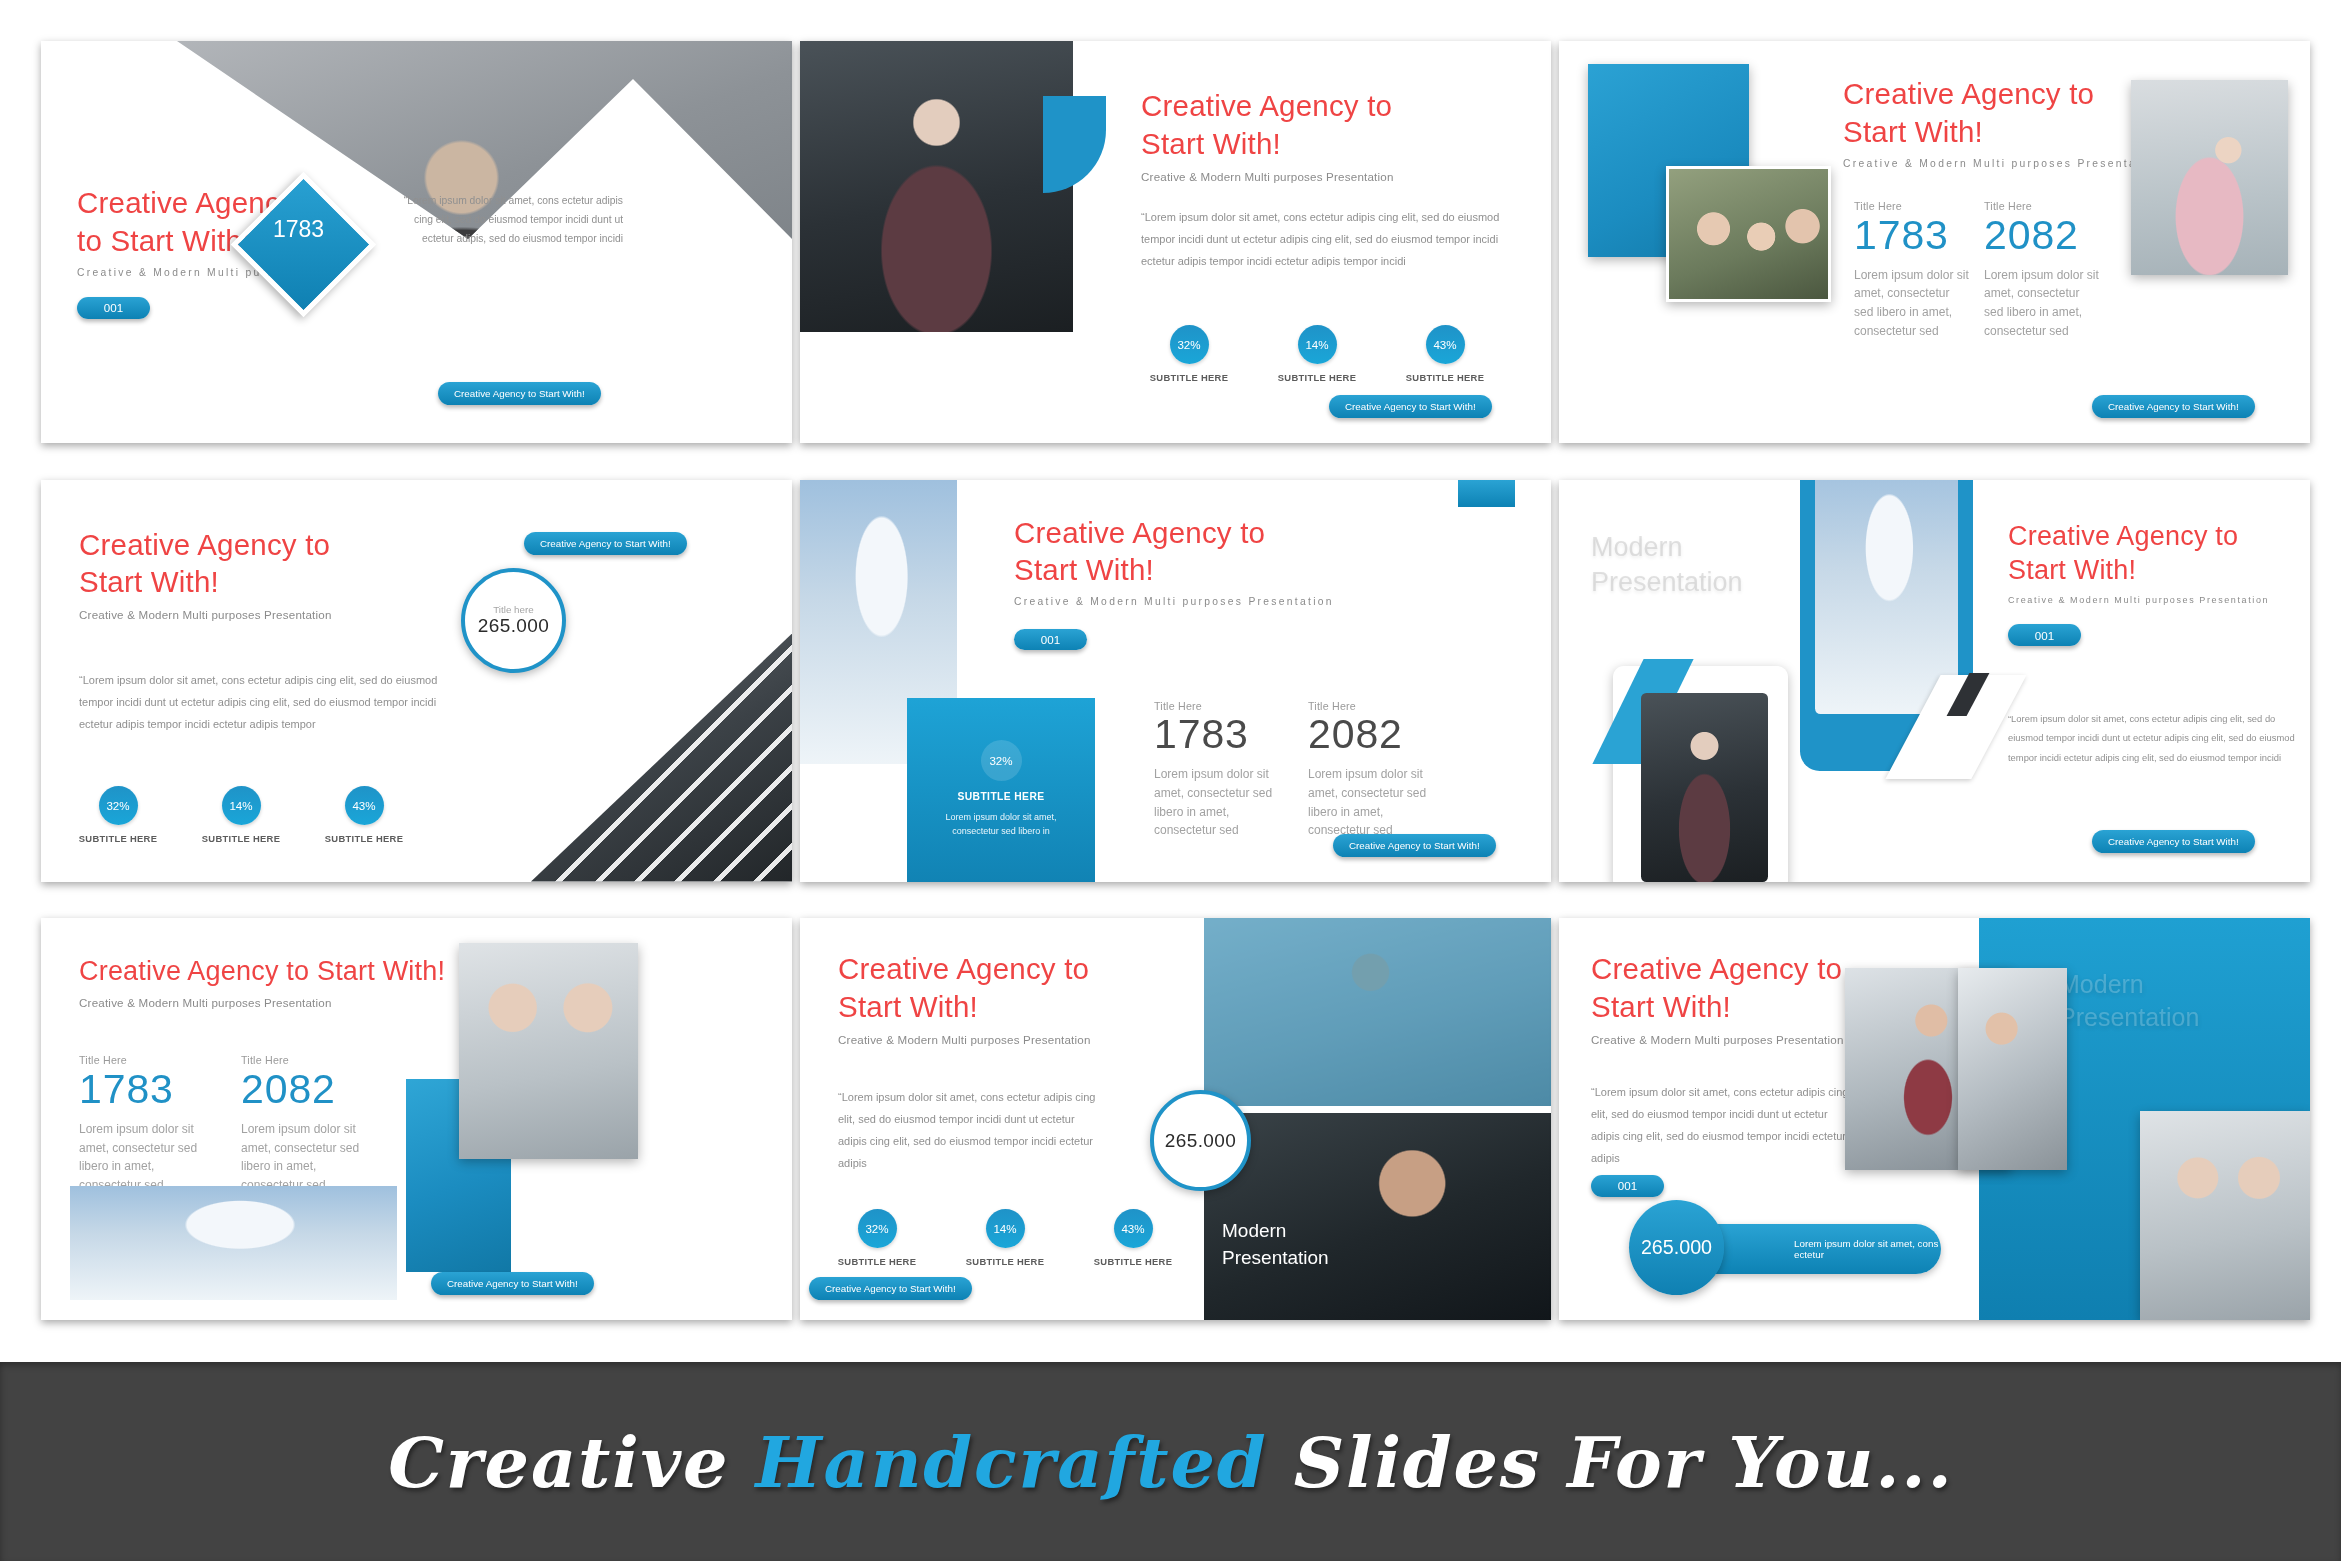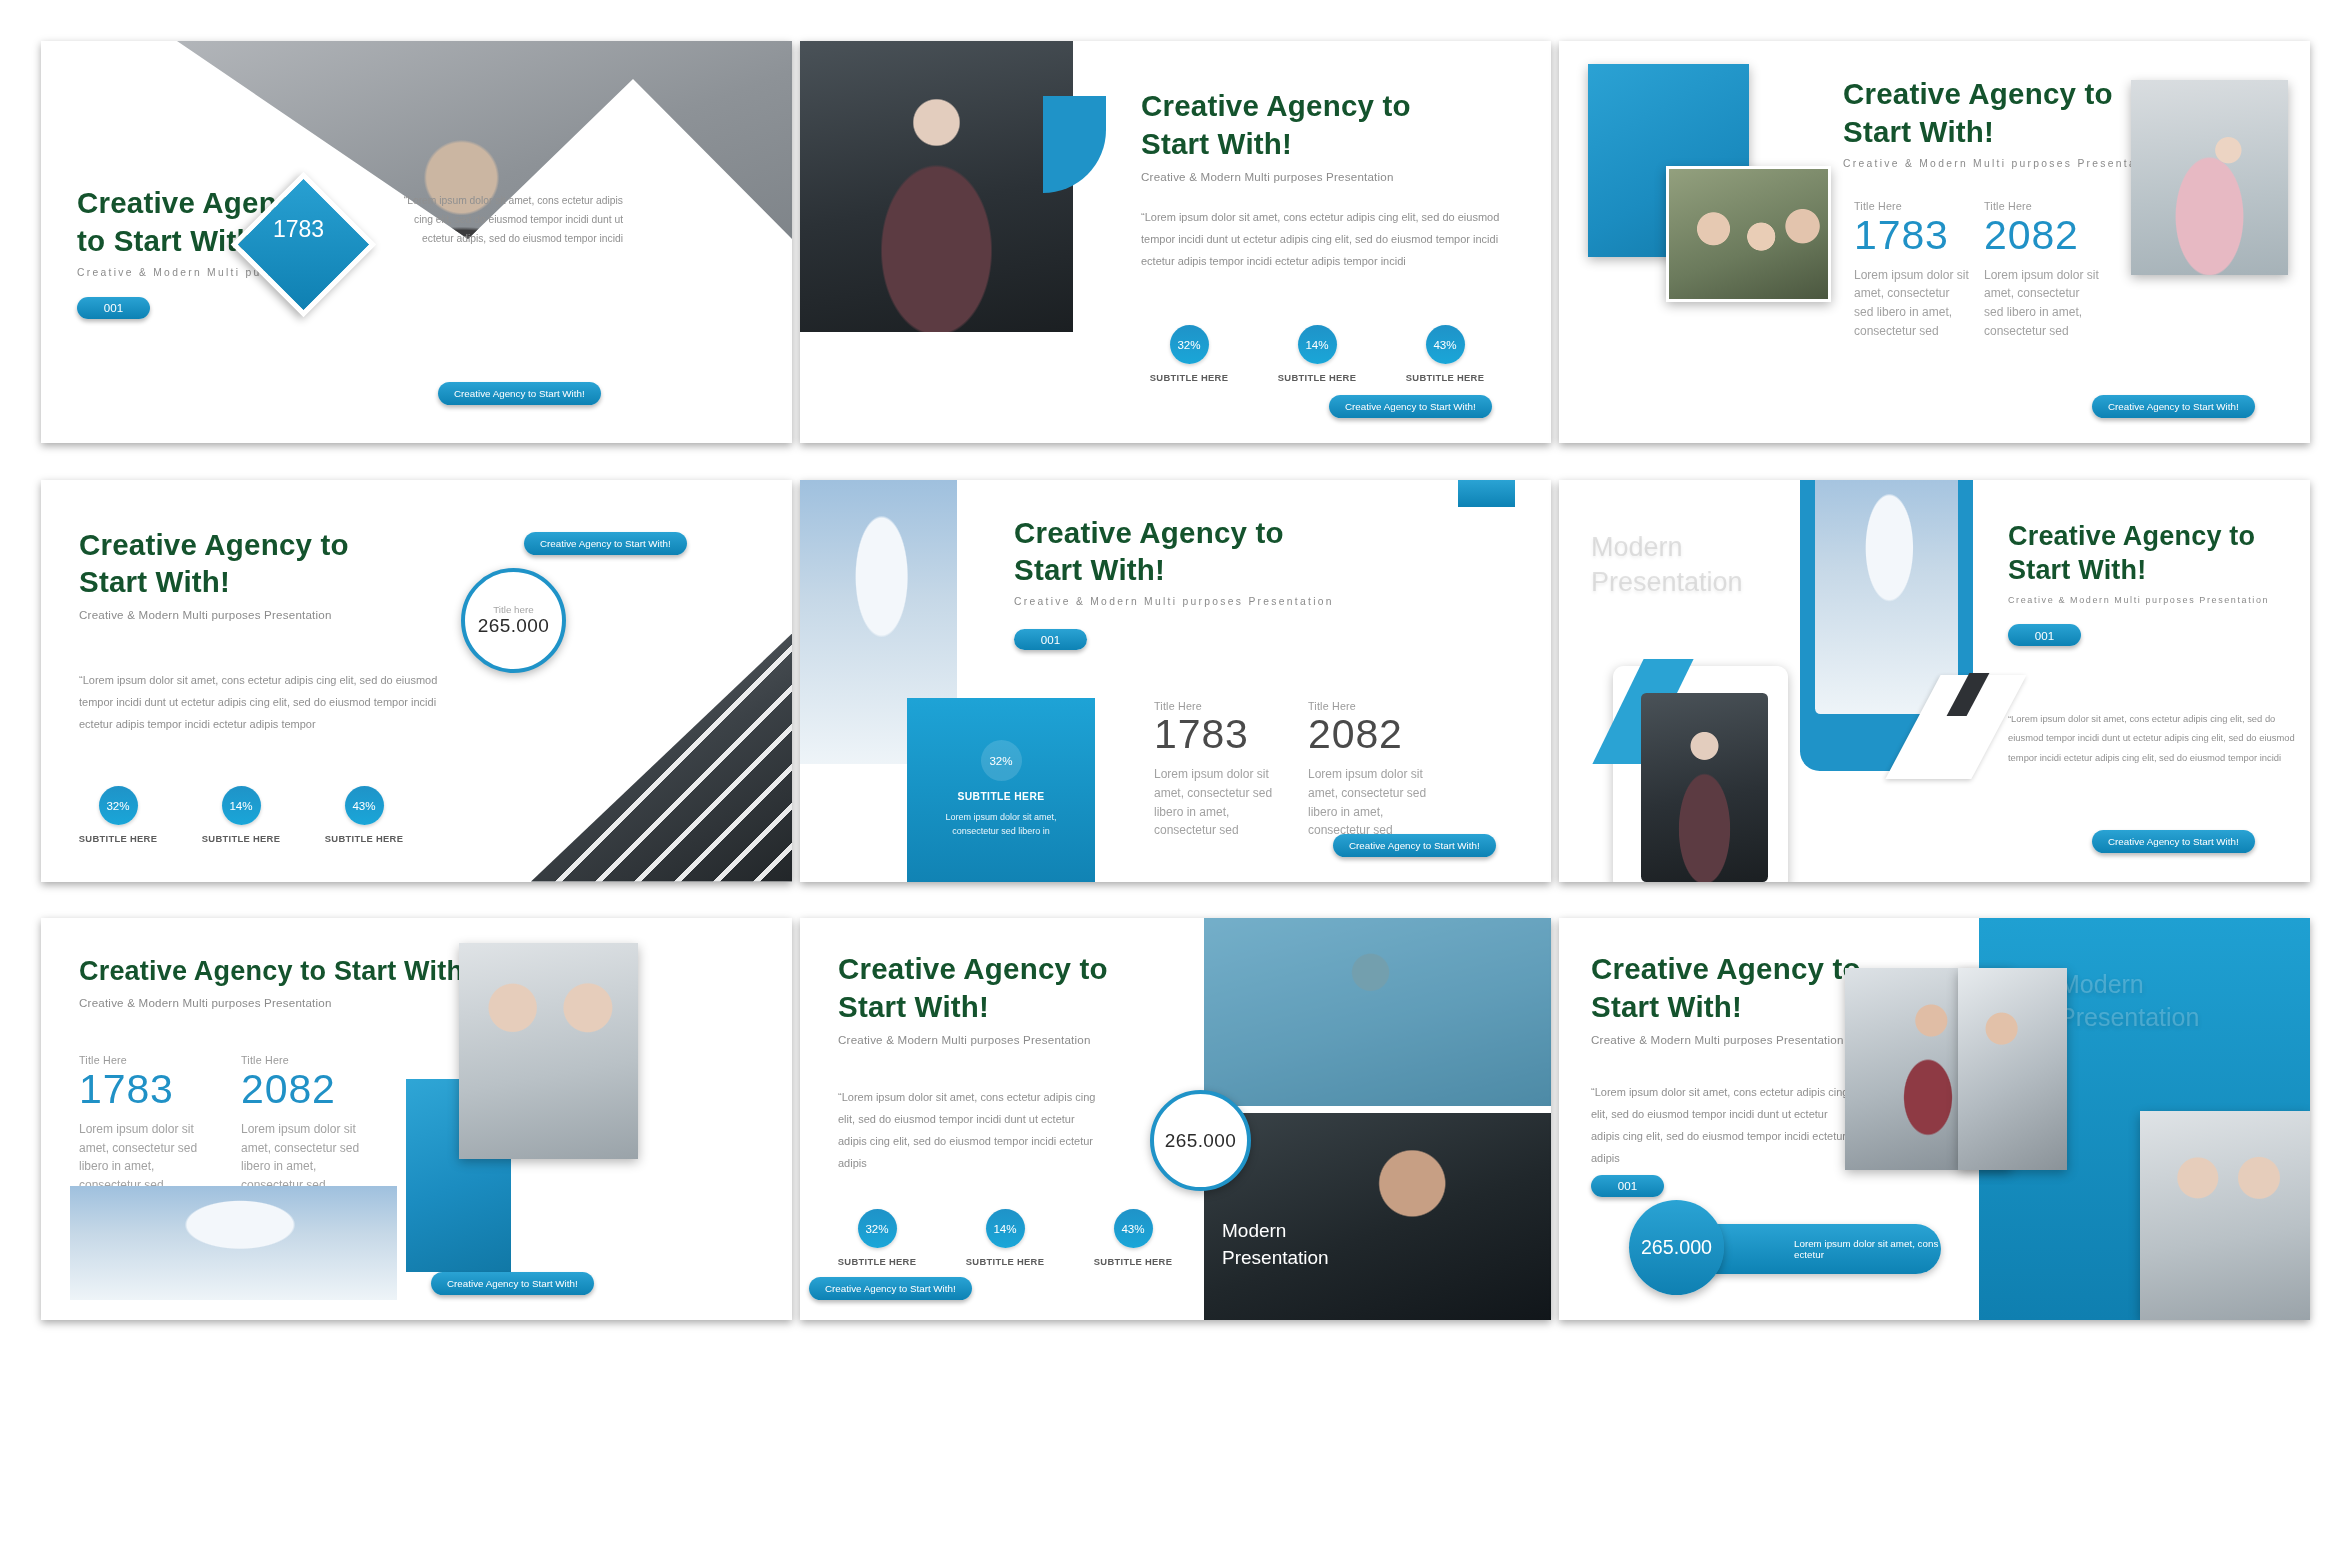--- a/index.html
+++ b/index.html
@@ -20,21 +20,21 @@
     column-gap:8px;row-gap:20.6px;
   }
   .slide{
     position:relative;background:#fff;overflow:hidden;
     box-shadow:0 2.7px 8px rgba(0,0,0,.34);
     width:751px;height:402px;
   }
 
   
   .h1{
-    color:#14532d;font-weight:700;letter-spacing:0.2px;
+    color:#ef4444;font-weight:400;letter-spacing:0.2px;
     font-size:29.5px;line-height:1.28;
   }
   .h1.small{font-size:27px;}
   .h1.one-line{font-size:27px;}
   .sub{
     color:#8b8b8b;font-size:11.6px;letter-spacing:0.2px;margin-top:7.1px;
   }
   .sub.wide{letter-spacing:2.3px;font-size:10.3px;}
   .body{
     color:#909090;font-size:11px;line-height:2.0;
@@ -389,15 +389,20 @@
                   display:flex;align-items:center;padding-left:105px;box-sizing:border-box;
                   color:#fff;font-size:9.8px;box-shadow:0 2.7px 7.1px rgba(0,0,0,.25);">Lorem ipsum dolor sit amet, cons ectetur</div>
       <div style="position:absolute;left:70px;top:282px;width:95px;height:95px;border-radius:50%;
                   background:linear-gradient(180deg,#2aa3d4,#0f80b2);
                   display:flex;align-items:center;justify-content:center;
                   color:#fff;font-size:19.7px;box-shadow:0 3.6px 9px rgba(0,0,0,.28);">265.000</div>
     </div>
 
   </div>
 
+  <div class="banner">
+    <div class="tag">
+      <span>Creative </span><span class="hl">Handcrafted</span><span> Slides For You...</span>
+    </div>
+  </div>
 
 </div>
 
 
 </body></html>

